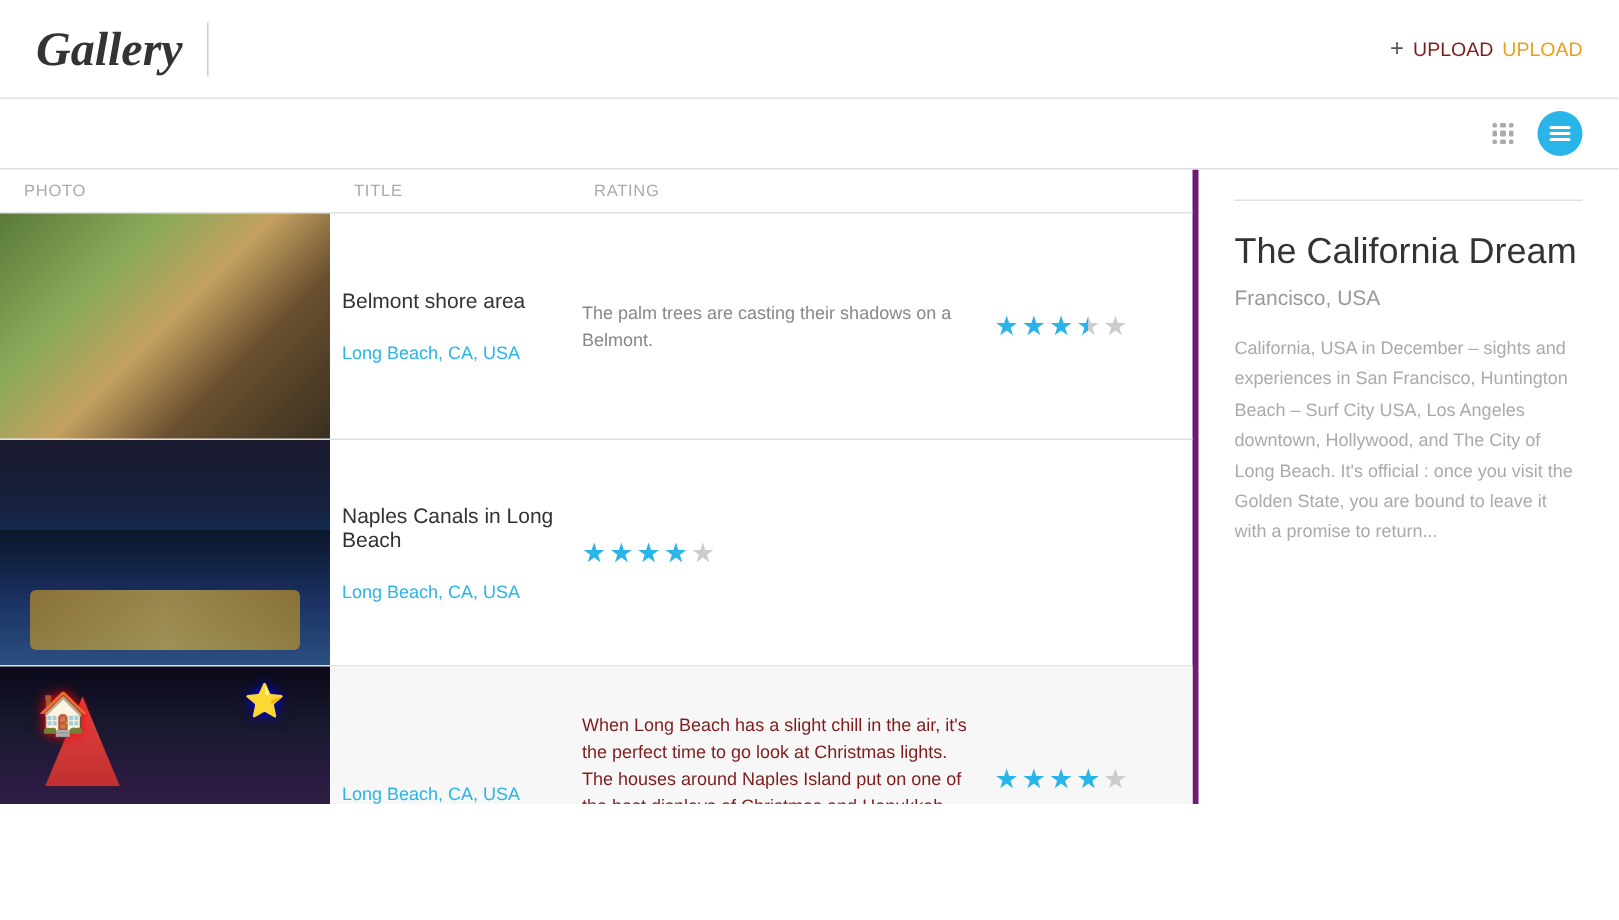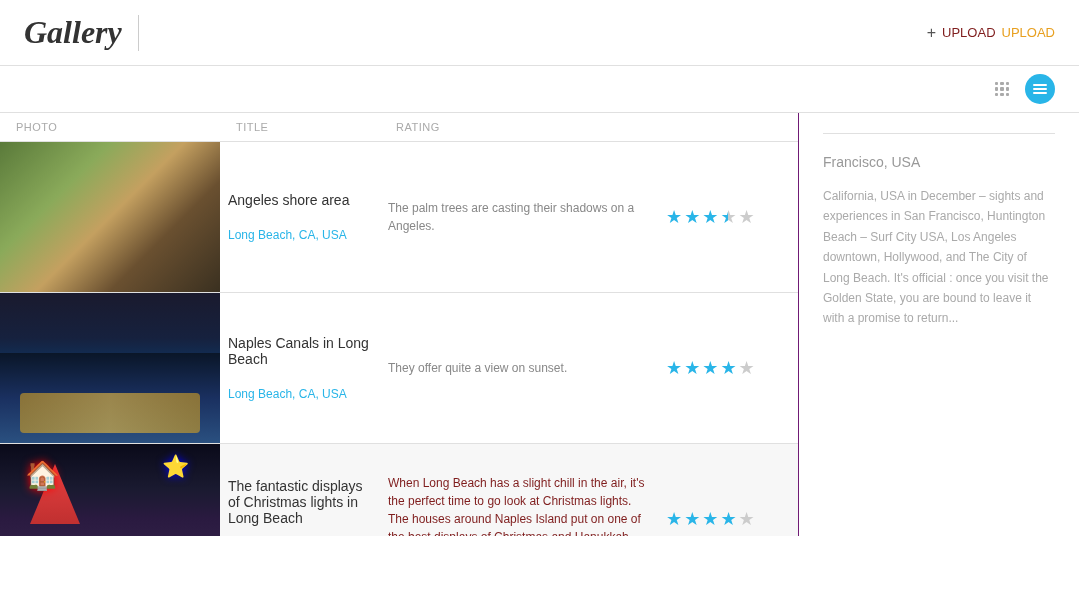--- a/index.html
+++ b/index.html
@@ -25,21 +25,21 @@
     .view-btn.inactive { background: transparent; color: #999; }
     .grid-icon { display: grid; grid-template-columns: 1fr 1fr 1fr; gap: 2px; width: 14px; height: 14px; }
     .grid-icon span { background: #aaa; border-radius: 1px; }
     .list-icon { display: flex; flex-direction: column; gap: 2px; width: 14px; }
     .list-icon span { height: 2px; background: white; border-radius: 1px; }
 
     
     .main-content { display: flex; flex: 1; overflow: hidden; }
 
     
-    .gallery-section { flex: 1; overflow-y: auto; border-right: 1px solid #701a75; }
+    .gallery-section { flex: 1; overflow-y: auto; border-right: 4px solid #701a75; }
 
     .table-header { display: grid; grid-template-columns: 220px 160px 1fr 140px; padding: 8px 16px; border-bottom: 1px solid #e0e0e0; }
     .table-header span { font-size: 11px; color: #aaa; text-transform: uppercase; letter-spacing: 0.5px; }
 
     .table-row { display: grid; grid-template-columns: 220px 160px 1fr 140px; border-bottom: 1px solid #e0e0e0; align-items: center; }
     .table-row:last-child { border-bottom: none; }
     .table-row.highlighted { background: #f7f7f7; }
 
     .photo-cell { width: 220px; height: 150px; overflow: hidden; }
 
@@ -117,42 +117,41 @@
 
       <div class="table-header">
         <span>PHOTO</span>
         <span>TITLE</span>
         <span>RATING</span>
       </div>
 
       <div class="table-row">
         <div class="photo-cell photo-belmont"></div>
         <div class="title-cell">
-          <div class="item-title">Angeles shore area</div>
+          <div class="item-title">Belmont shore area</div>
           <div class="item-location">Long Beach, CA, USA</div>
         </div>
-        <div class="desc-cell">The palm trees are casting their shadows on a Angeles.</div>
+        <div class="desc-cell">The palm trees are casting their shadows on a Belmont.</div>
         <div class="rating-cell">
           <div class="stars">
             <span class="star">★</span>
             <span class="star">★</span>
             <span class="star">★</span>
             <span class="star" style="background: linear-gradient(90deg, #29b5e8 50%, #ccc 50%); -webkit-background-clip: text; -webkit-text-fill-color: transparent; background-clip: text;">★</span>
             <span class="star empty">★</span>
           </div>
         </div>
       </div>
 
       <div class="table-row">
         <div class="photo-cell photo-naples"></div>
         <div class="title-cell">
           <div class="item-title">Naples Canals in Long Beach</div>
           <div class="item-location">Long Beach, CA, USA</div>
         </div>
-        <div class="desc-cell">They offer quite a view on sunset.</div>
         <div class="rating-cell">
           <div class="stars">
             <span class="star">★</span>
             <span class="star">★</span>
             <span class="star">★</span>
             <span class="star">★</span>
             <span class="star empty">★</span>
           </div>
         </div>
       </div>
@@ -161,37 +160,37 @@
         <div class="photo-cell photo-christmas">
           <div style="position:relative;width:100%;height:100%;display:flex;align-items:center;justify-content:center;">
 
             <div style="position:absolute;top:15px;left:25px;font-size:28px;color:#ff4444;text-shadow:0 0 8px #ff0000;">🏠</div>
             <div style="position:absolute;top:10px;right:30px;font-size:22px;color:#4444ff;text-shadow:0 0 8px #0000ff;">⭐</div>
             <div style="position:absolute;bottom:20px;left:3px;font-size:14px;color:#00ff88;text-shadow:0 0 6px #00ff00;font-style:italic;">Merry</div>
             <div style="position:absolute;bottom:5px;left:10px;right:10px;height:4px;background:linear-gradient(90deg,#ff0000,#00ff00,#0000ff,#ffff00,#ff00ff,#00ffff,#ff0000);border-radius:2px;box-shadow:0 0 6px rgba(255,255,255,0.5);"></div>
           </div>
         </div>
         <div class="title-cell">
-          <div class="item-title">The fantastic displays of Christmas lights in Long Beach</div>
           <div class="item-location">Long Beach, CA, USA</div>
         </div>
         <div class="desc-cell highlighted-text">When Long Beach has a slight chill in the air, it's the perfect time to go look at Christmas lights. The houses around Naples Island put on one of the best displays of Christmas and Hanukkah lights in Southern California.</div>
         <div class="rating-cell">
           <div class="stars">
             <span class="star">★</span>
             <span class="star">★</span>
             <span class="star">★</span>
             <span class="star">★</span>
             <span class="star empty">★</span>
           </div>
         </div>
       </div>
 
     </div>
 
     <div class="sidebar">
       <div class="sidebar-divider"></div>
+      <div class="sidebar-title">The California Dream</div>
       <div class="sidebar-subtitle">Francisco, USA</div>
       <div class="sidebar-description">California, USA in December – sights and experiences in San Francisco, Huntington Beach – Surf City USA, Los Angeles downtown, Hollywood, and The City of Long Beach. It's official : once you visit the Golden State, you are bound to leave it with a promise to return...</div>
     </div>
 
   </div>
 </div>
 
 </body></html>

